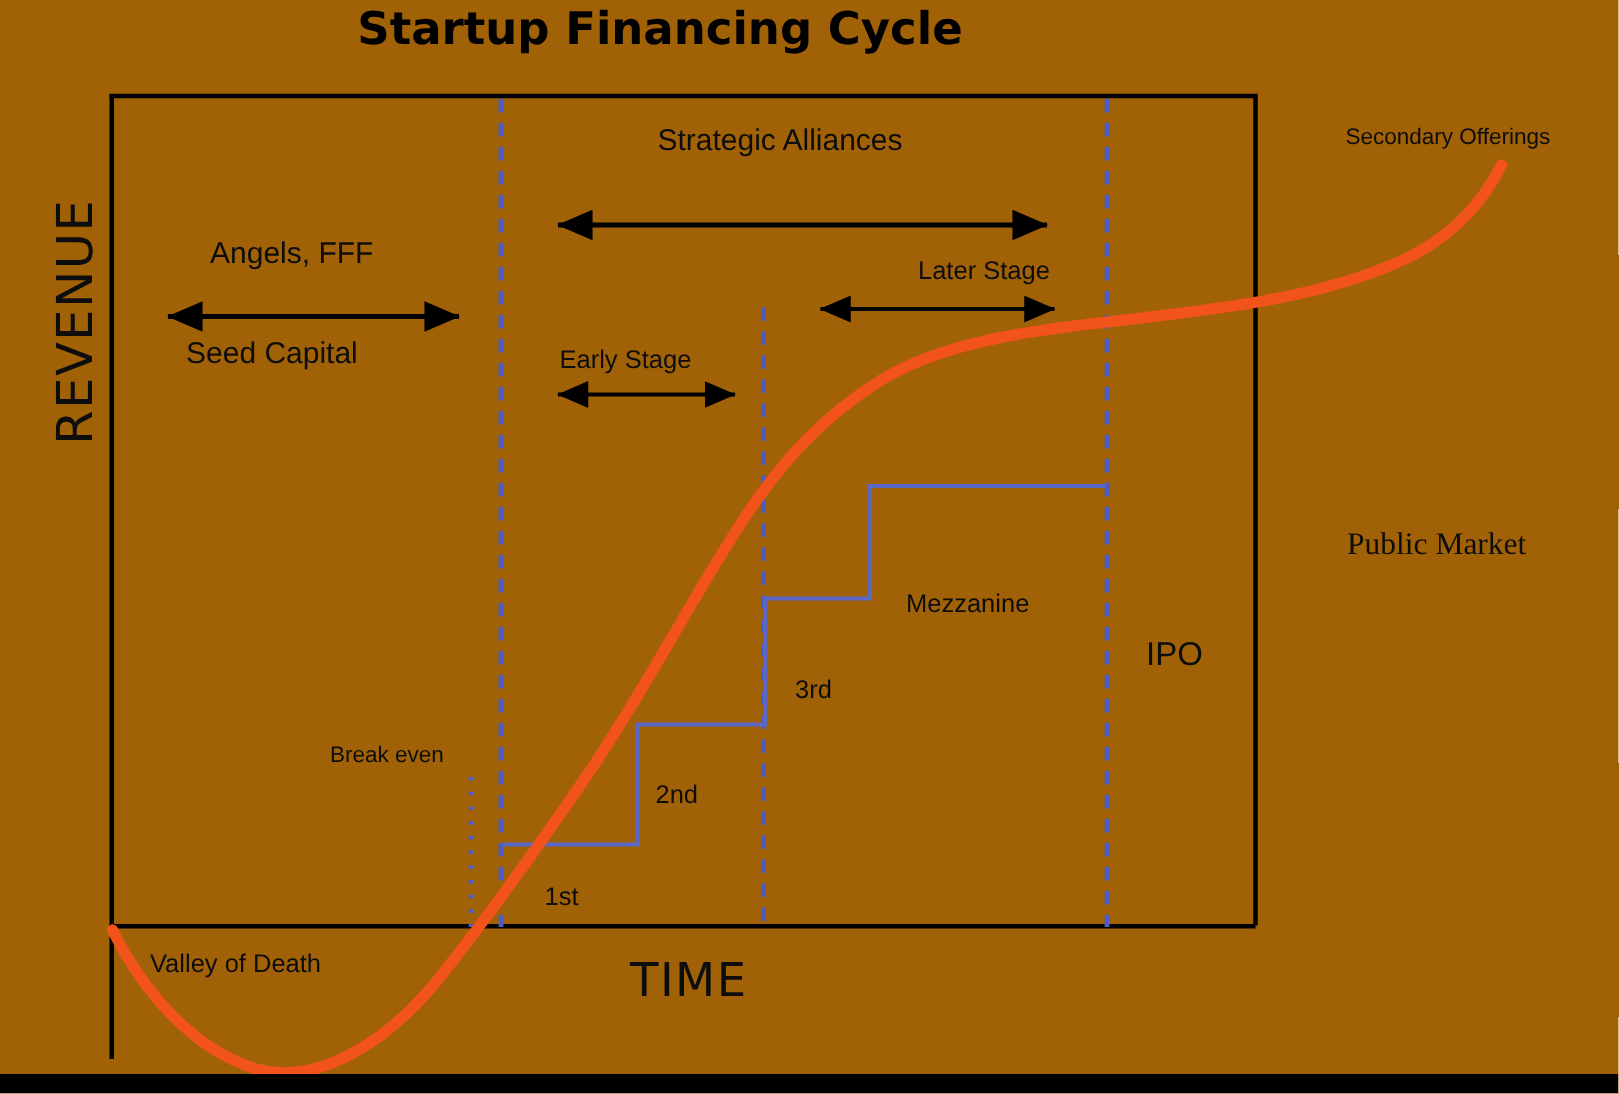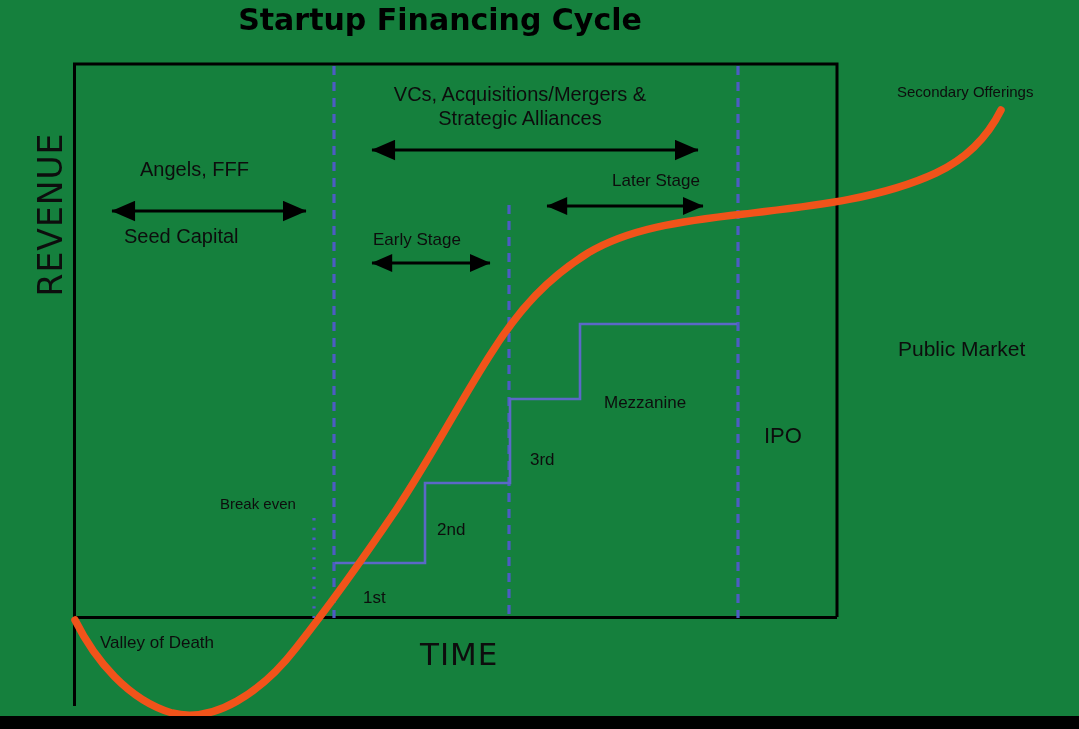--- a/index.html
+++ b/index.html
@@ -5,21 +5,21 @@
 <style>
   html, body {
     margin: 0;
     padding: 0;
     background: #ffffff;
   }
   #stage {
     position: relative;
     width: 1079px;
     height: 729px;
-    background: #15803d;
+    background: #a16207;
     overflow: hidden;
     font-family: "Liberation Sans", sans-serif;
     color: #111111;
   }
   
   #chart-title {
     position: absolute;
     left: 0;
     top: 2px;
     width: 880px;
@@ -75,22 +75,22 @@
     text-align: left;
     font-family: "DejaVu Sans", sans-serif;
     font-size: 31px;
     letter-spacing: 1px;
     color: #0d0d0d;
     white-space: nowrap;
   }
   #lbl-public-market {
     position: absolute;
     left: 898px;
-    top: 337px;
-    font-family: Liberation Sans, sans-serif;
+    top: 350px;
+    font-family: Liberation Serif, serif;
     font-size: 21px;
     color: #0d0d0d;
     white-space: nowrap;
   }
   #bottom-bar {
     position: absolute;
     left: 0;
     top: 716px;
     width: 1079px;
     height: 13px;
@@ -151,21 +151,20 @@
   </svg>
 
   <div id="axis-revenue">REVENUE</div>
   <div id="axis-time">TIME</div>
 
   <div class="lbl lbl-20" style="left:140px; top:158px;">Angels, FFF</div>
 
   <div class="lbl lbl-20" style="left:124px; top:225px;">Seed Capital</div>
 
   <div class="lbl lbl-20 center-block" style="left:355px; top:82px; width:330px;">
-    <div>VCs, Acquisitions/Mergers &amp;</div>
     <div>Strategic Alliances</div>
   </div>
 
   <div class="lbl lbl-17" style="left:373px; top:230px;">Early Stage</div>
 
   <div class="lbl lbl-17" style="left:581px; top:171px;margin-left:31px;">Later Stage</div>
 
   <div class="lbl lbl-15" style="left:220px; top:495px;">Break even</div>
 
   <div class="lbl lbl-17" style="left:100px; top:633px;">Valley of Death</div>

